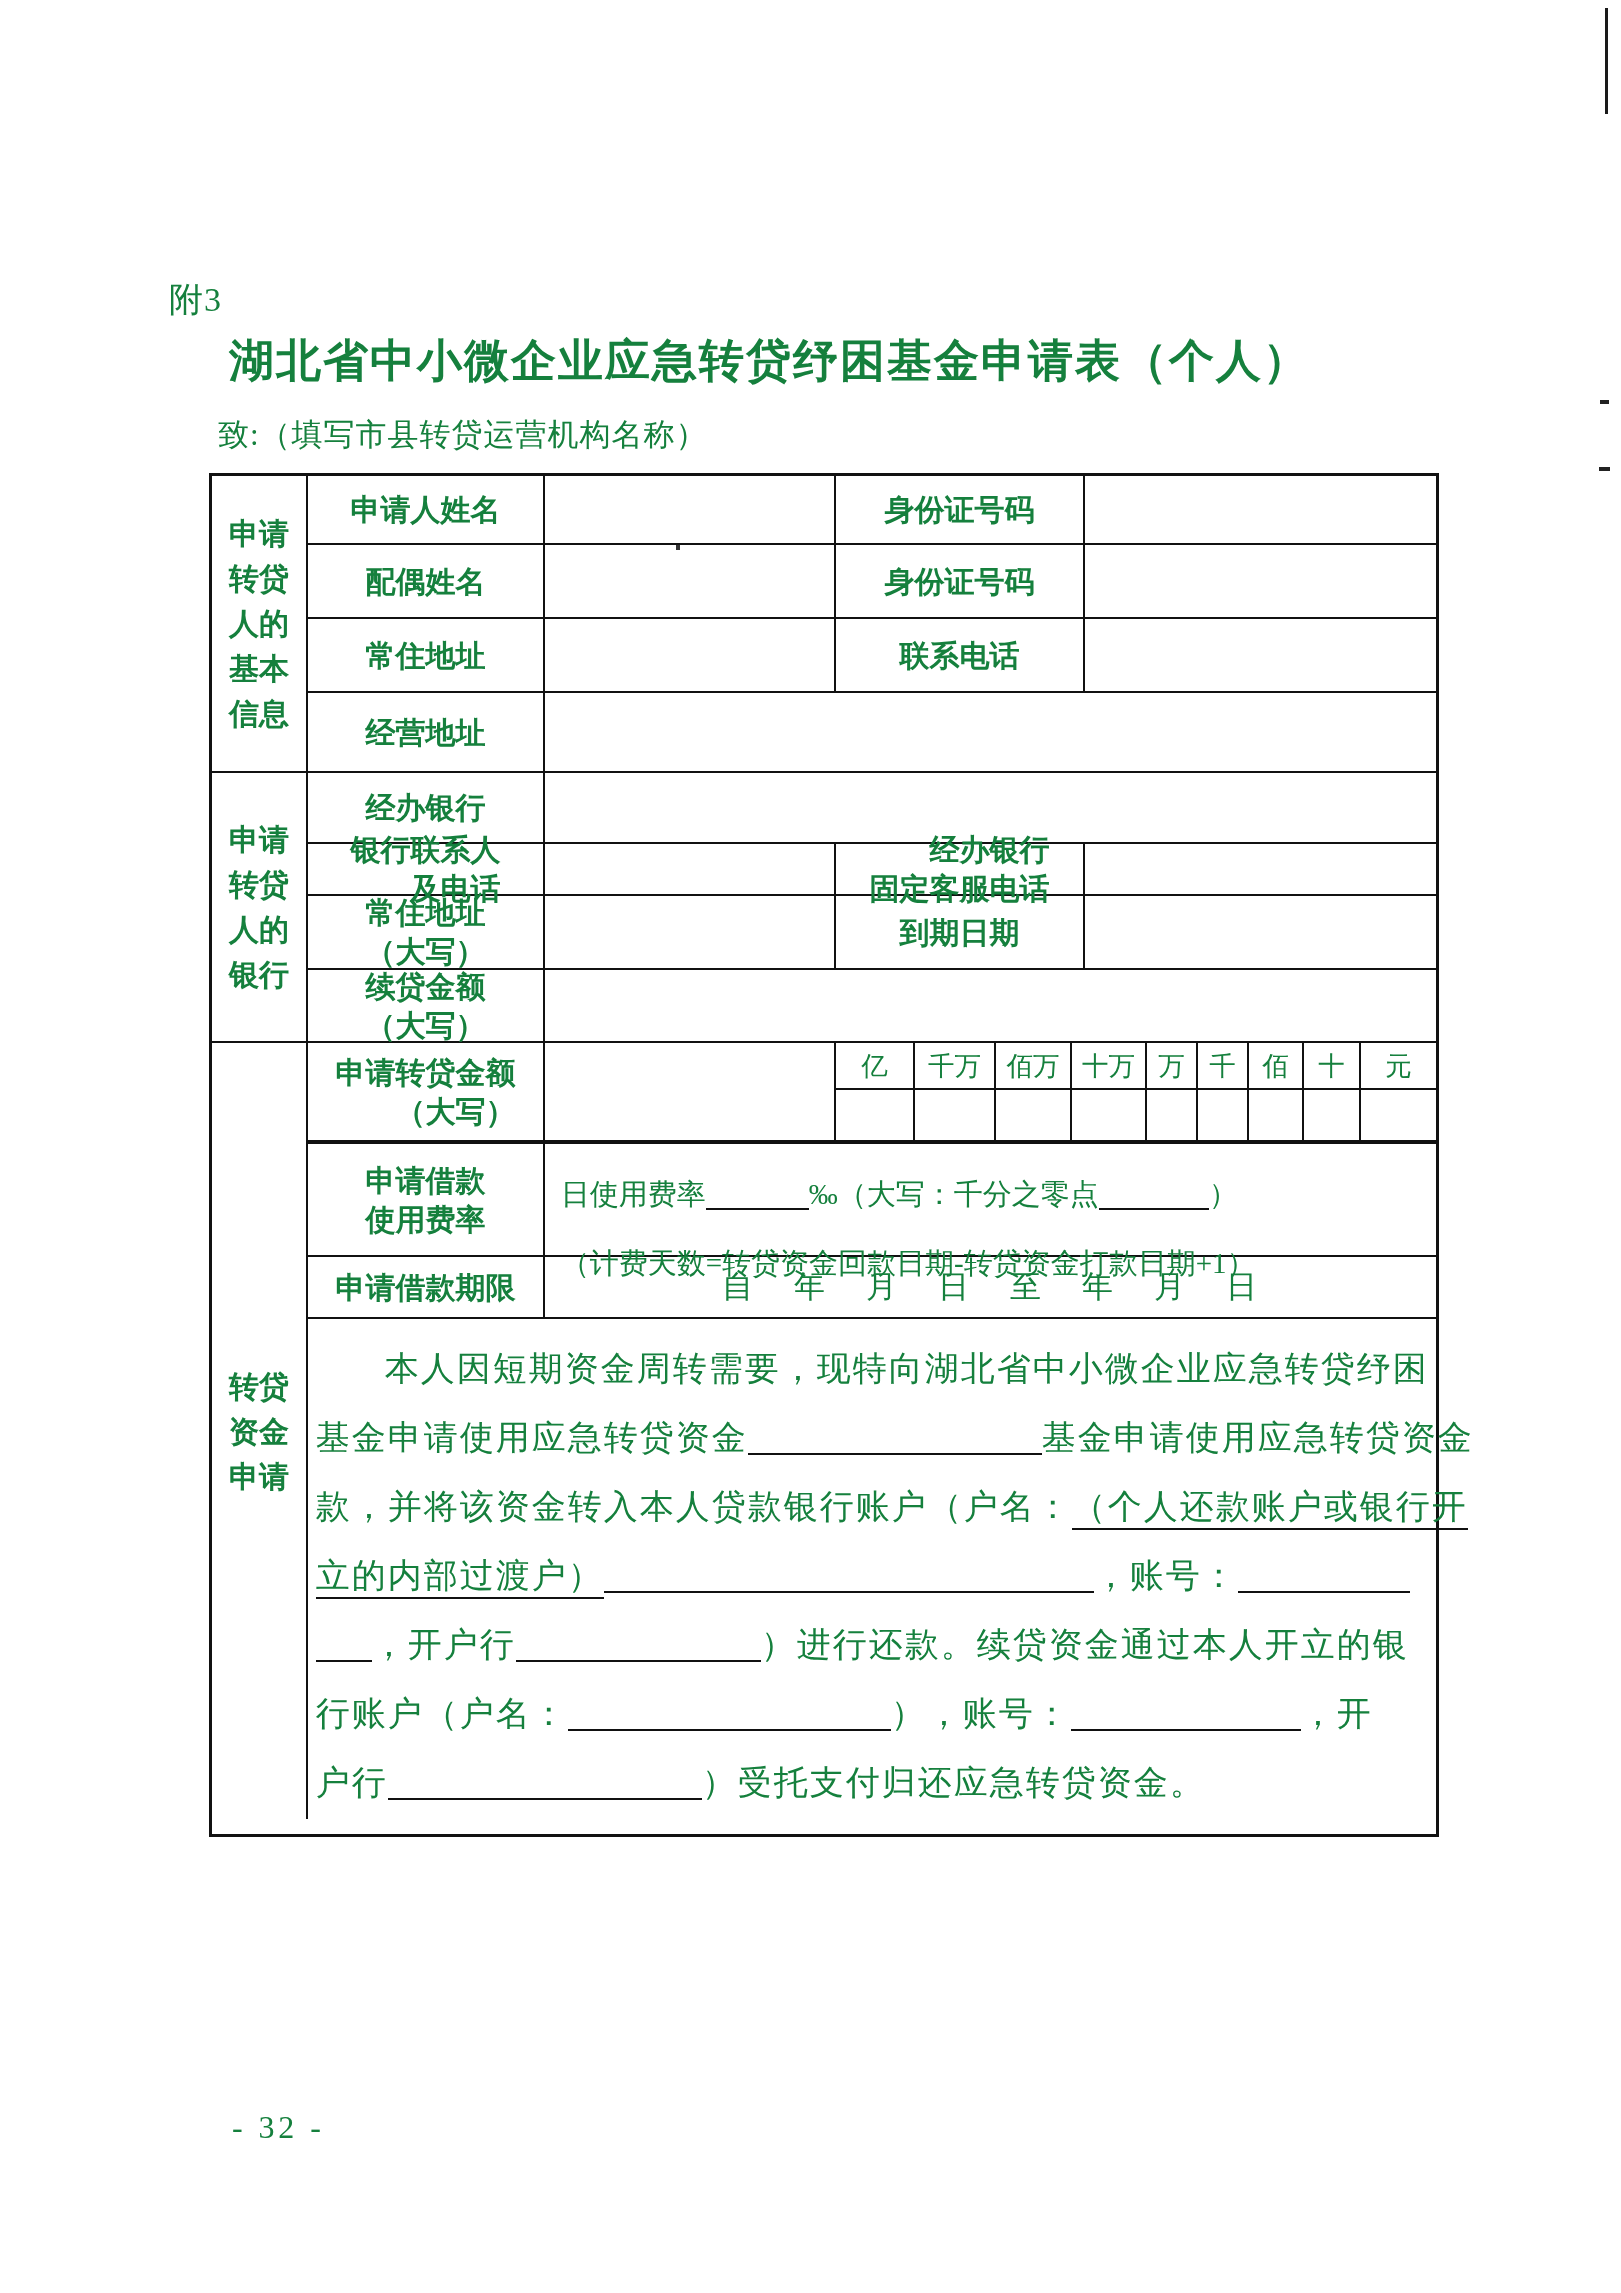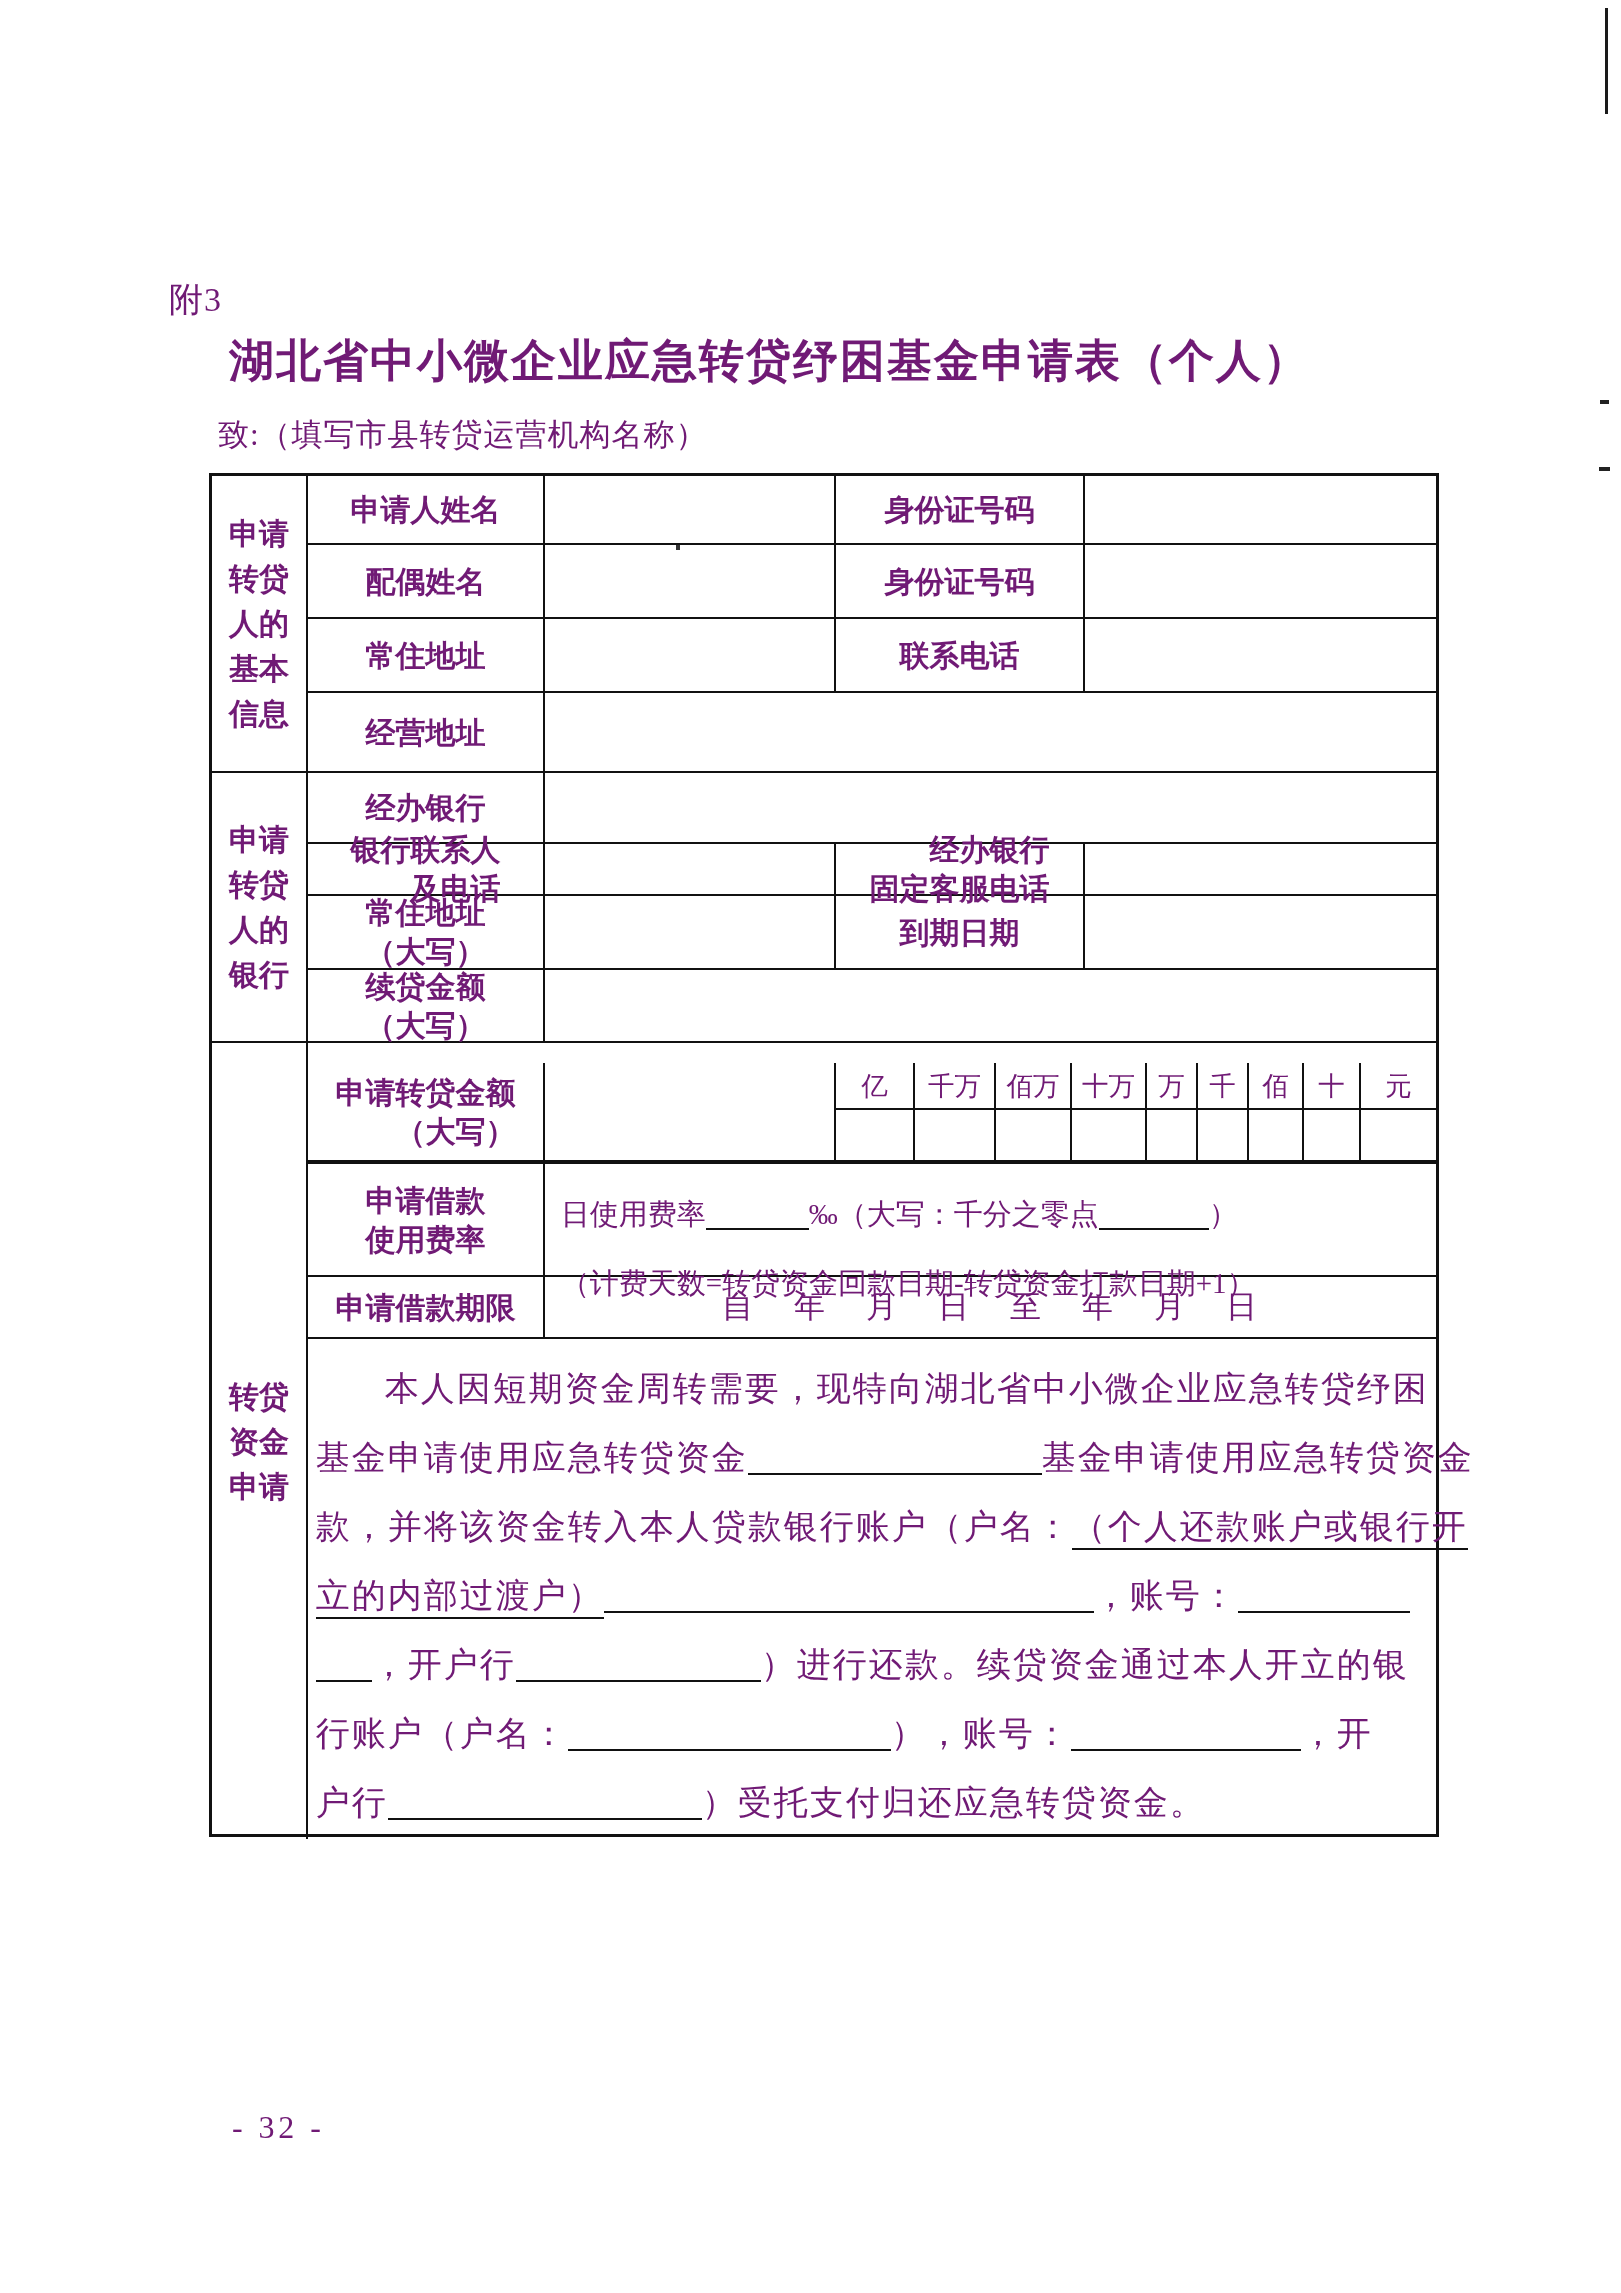--- a/index.html
+++ b/index.html
@@ -1,18 +1,18 @@
 <!DOCTYPE html>
 <html><head>
 <meta charset="utf-8">
 <style>
   html,body{margin:0;padding:0;background:#e8e8e8;}
   .page{
     position:relative;width:1621px;height:2294px;background:#ffffff;
-    font-family:"Liberation Serif","DejaVu Serif",serif;color:#701a75;overflow:hidden;
+    font-family:"Liberation Serif","DejaVu Serif",serif;color:#15803d;overflow:hidden;
   }
   
   .attachment{position:absolute;left:169px;top:277px;font-size:34px;letter-spacing:1px;}
   .doc-title{
     position:absolute;left:59px;top:331px;width:1421px;text-align:center;
     font-size:45px;font-weight:bold;letter-spacing:2px;
   }
   .addressee{position:absolute;left:218px;top:414px;font-size:31px;letter-spacing:1px;}
   
   .tbl{
@@ -37,21 +37,21 @@
     flex:0 0 237px;display:flex;align-items:center;justify-content:center;text-align:right;
     white-space:pre-line;font-family:"Liberation Sans","DejaVu Sans",sans-serif;
     font-size:30px;font-weight:bold;line-height:39px;
   }
   .flabel2{flex:0 0 249px;}
   .val1{flex:0 0 291px;}
   .val2{flex:1;}
   .valwide{flex:1;}
   .h-r1{height:69px}.h-r2{height:74px}.h-r3{height:74px}.h-r4{height:78px}
   .h-r5{height:71px}.h-r6{height:52px}.h-r7{height:74px}.h-r8{height:71px}
-  .h-r9{height:101px;border-bottom:4.9px solid #111;margin-top:20px;}
+  .h-r9{height:101px;border-bottom:4.9px solid #111;}
   .h-r10{height:113px}
   .h-r11{height:62px;border-bottom:2.9px solid #111;}
   .h-r12{height:500px}
   
   .digit-grid{flex:1;display:flex;flex-direction:column;min-width:0;}
   .dg-row{display:flex;flex:1;}
   .dg-head{flex:0 0 45px;border-bottom:2px solid #111;}
   .dg-cell{
     border-right:2px solid #111;box-sizing:border-box;display:flex;align-items:center;justify-content:center;
     font-family:"Liberation Sans","DejaVu Sans",sans-serif;font-size:26.5px;

